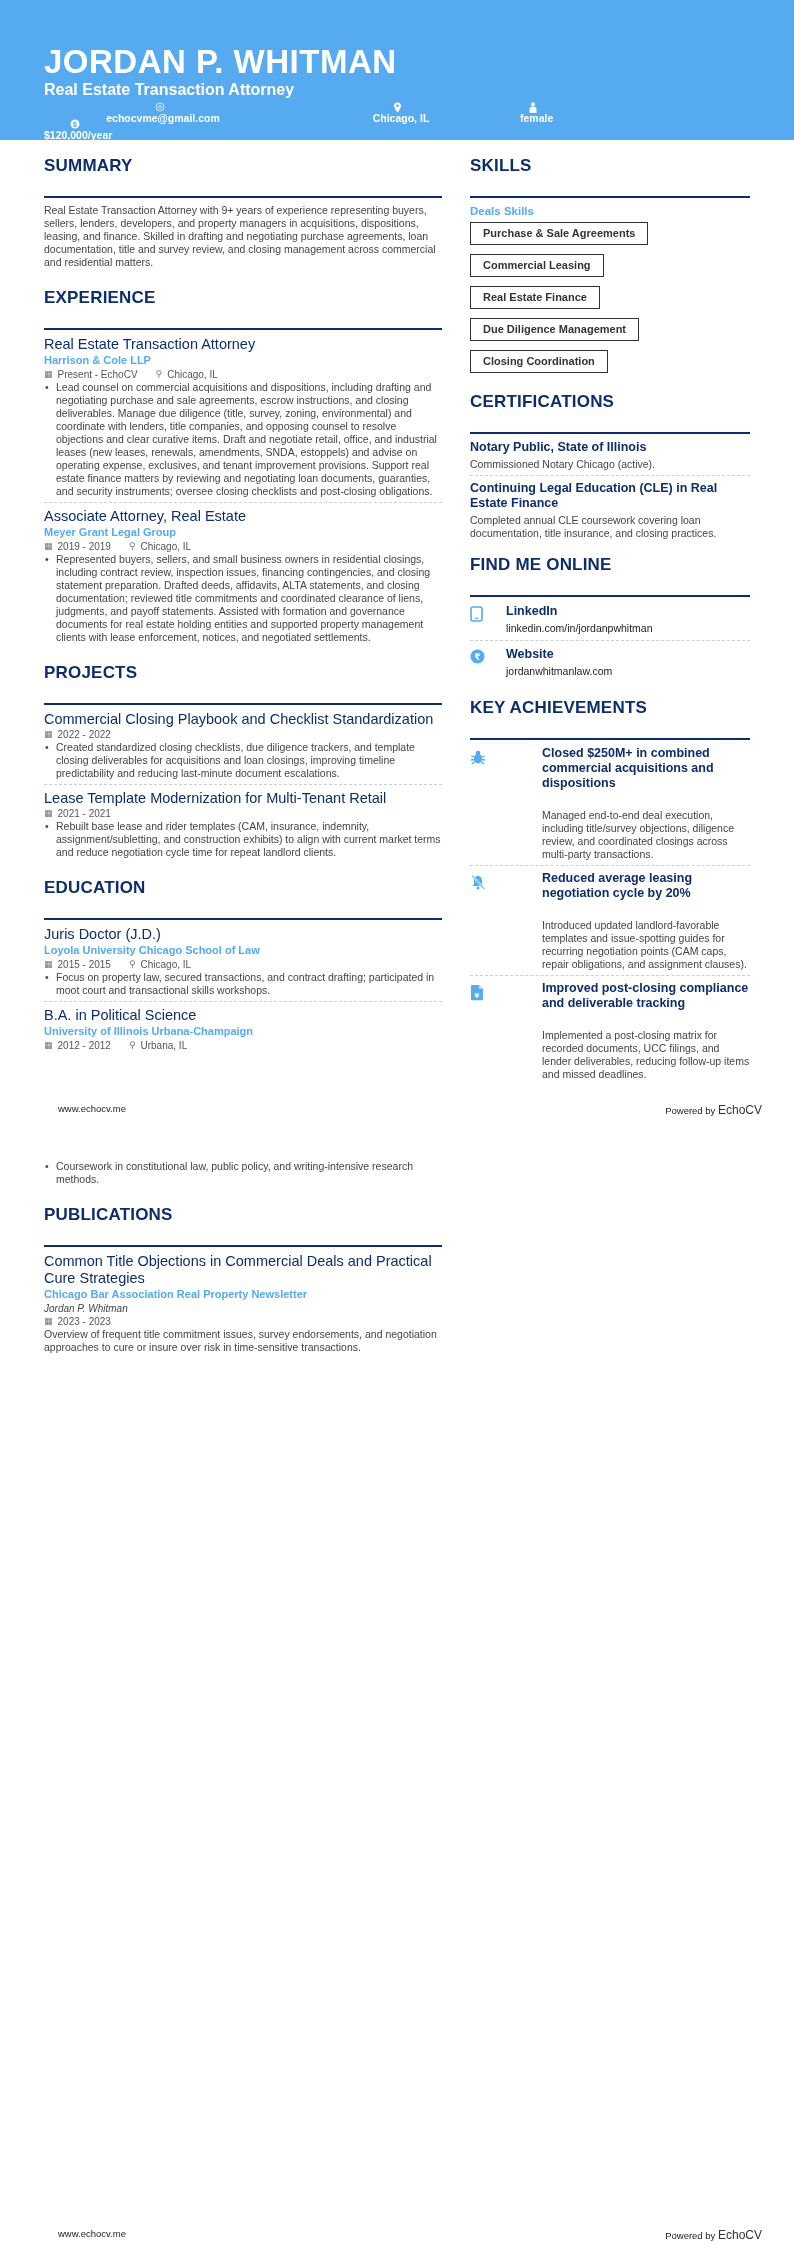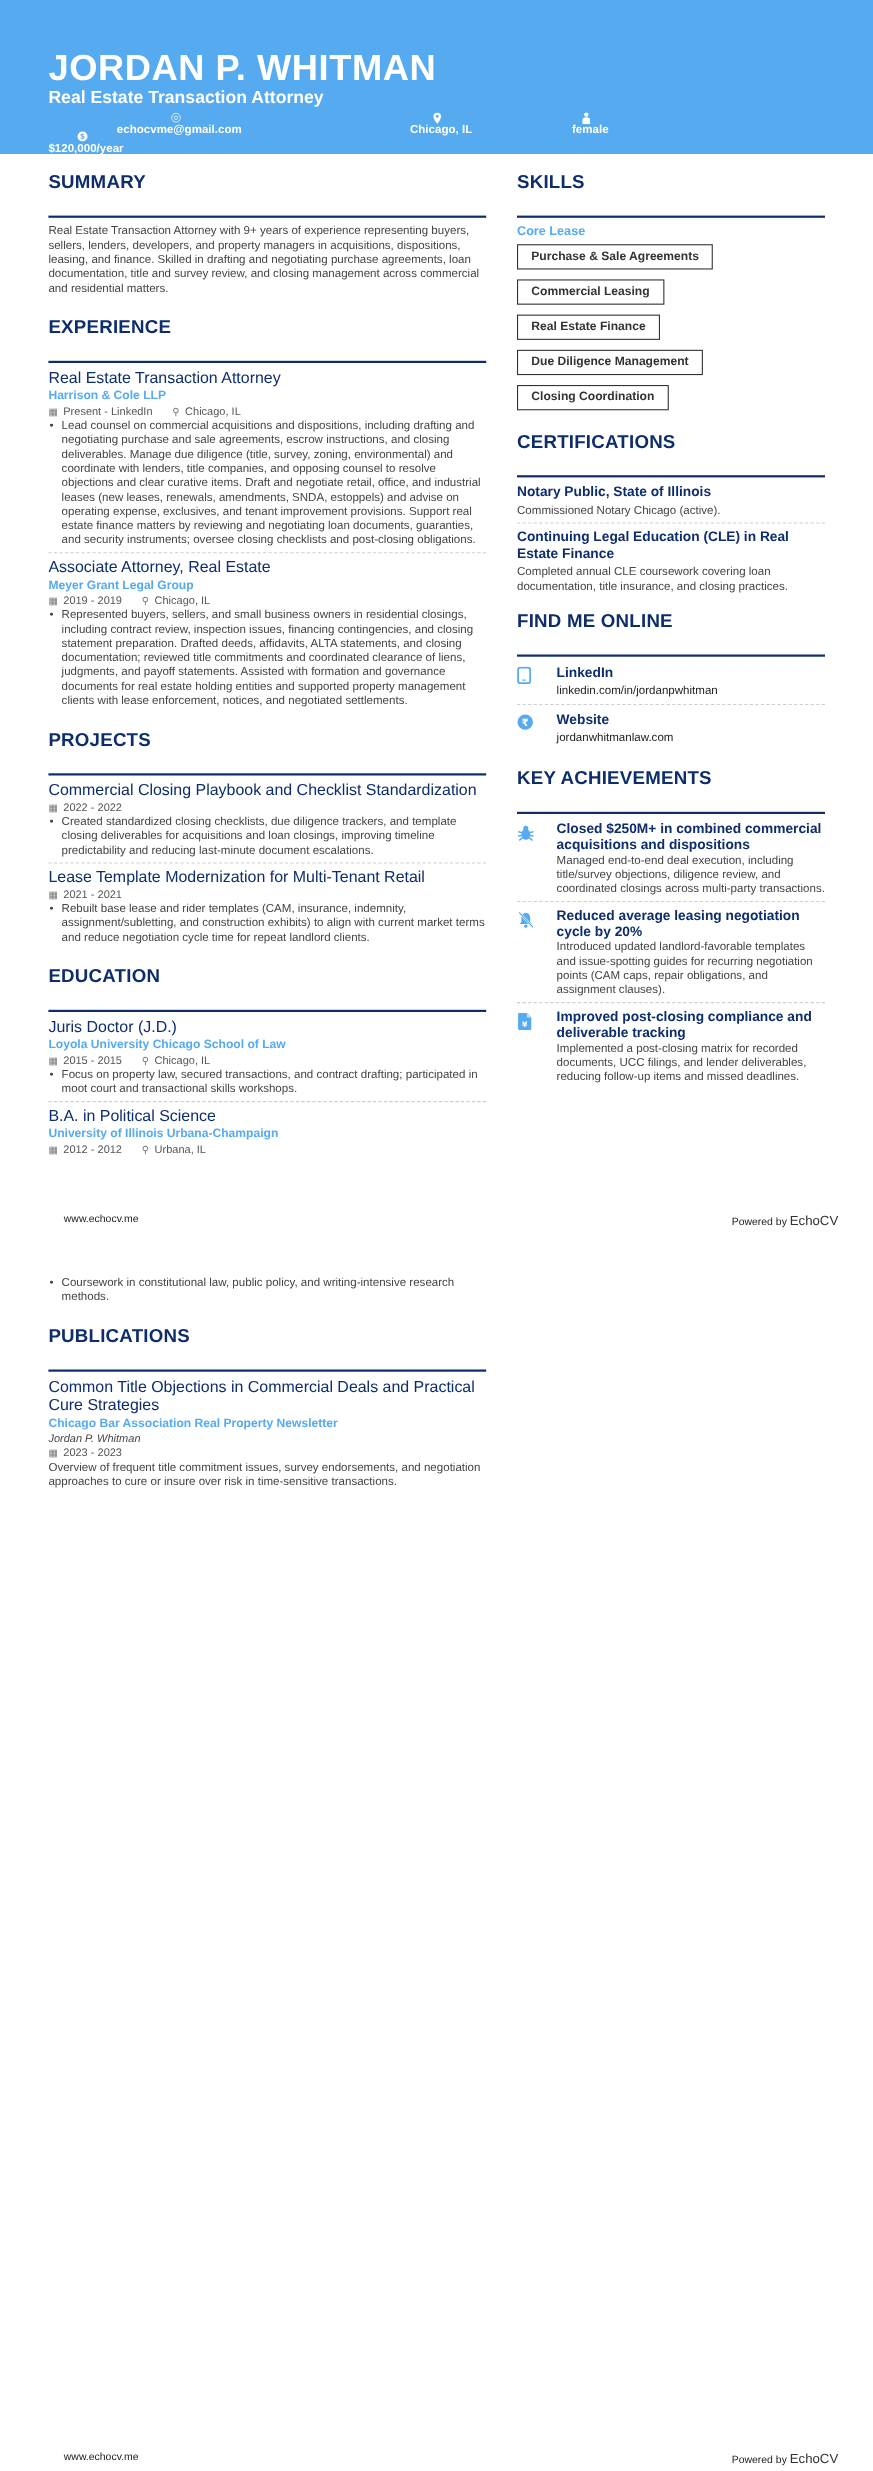--- a/index.html
+++ b/index.html
@@ -38,24 +38,24 @@
   .skill-wrap { display: block; }
 
   .cert-title { font-size: 12.5px; font-weight: 700; color: #0d2d6b; line-height: 15px; }
   .cert-desc { font-size: 10.5px; color: #444; line-height: 13px; margin-top: 3px; }
 
   .online-item { display: flex; }
   .online-item .oic { width: 36px; flex: 0 0 36px; padding-top: 3px; }
   .online-item .ot { font-size: 12.5px; font-weight: 700; color: #0d2d6b; line-height: 16px; }
   .online-item .ov { font-size: 10.5px; color: #222; line-height: 16px; margin-top: 1px; }
 
-  .ach { display: flex; }
+  .ach { display: flex; gap: 36px; }
   .ach .aic { width: 36px; flex: 0 0 36px; padding-top: 3px; }
   .ach .at { font-size: 12.5px; font-weight: 700; color: #0d2d6b; line-height: 15px; }
-  .ach .ad { font-size: 10.5px; color: #444; line-height: 13px; margin-top: 0; }
+  .ach .ad { font-size: 10.5px; color: #444; line-height: 13px; margin-top: 18px; }
 
   .footer { position: absolute; left: 16px; width: 788px; display: flex; justify-content: space-between; padding: 0 42px; font-size: 9.5px; color: #222; }
   .footer .powered { font-size: 9.5px; }
   .footer .brand { font-size: 12px; color: #333; }
 
   .pub-author { font-size: 10px; font-style: italic; color: #444; line-height: 13px; }
 </style>
 </head>
 <body>
 
@@ -113,21 +113,21 @@
 
   <div class="section" style="margin-top:18px;">
     <div class="sec-title">EXPERIENCE</div>
 
     <div>
       <div class="item-title">Real Estate Transaction Attorney</div>
       <div class="item-org">Harrison &amp; Cole LLP</div>
       <div class="meta">
         <span class="mi">
             <span class="glyph">▦</span>
-            <span>Present - LinkedIn</span>
+            <span>Present - EchoCV</span>
           </span>
         <span class="mi">
             <span class="glyph">⚲</span>
             <span>Chicago, IL</span>
           </span>
       </div>
       <div class="bullet">
           <span class="dot">•</span>
           <span>Lead counsel on commercial acquisitions and dispositions, including drafting and negotiating purchase and sale agreements, escrow instructions, and closing deliverables. Manage due diligence (title, survey, zoning, environmental) and coordinate with lenders, title companies, and opposing counsel to resolve objections and clear curative items. Draft and negotiate retail, office, and industrial leases (new leases, renewals, amendments, SNDA, estoppels) and advise on operating expense, exclusives, and tenant improvement provisions. Support real estate finance matters by reviewing and negotiating loan documents, guaranties, and security instruments; oversee closing checklists and post-closing obligations.</span>
         </div>
@@ -219,21 +219,21 @@
             <span>Urbana, IL</span>
           </span>
       </div>
     </div>
   </div>
 </div>
 
 <div class="right">
   <div class="section">
     <div class="sec-title">SKILLS</div>
-    <div class="skills-sub">Core Lease</div>
+    <div class="skills-sub">Deals Skills</div>
     <div class="skill-wrap"><span class="skill-tag">Purchase &amp; Sale Agreements</span></div>
     <div class="skill-wrap"><span class="skill-tag">Commercial Leasing</span></div>
     <div class="skill-wrap"><span class="skill-tag">Real Estate Finance</span></div>
     <div class="skill-wrap"><span class="skill-tag">Due Diligence Management</span></div>
     <div class="skill-wrap"><span class="skill-tag" style="margin-bottom:4px;">Closing Coordination</span></div>
   </div>
 
   <div class="section" style="margin-top:10px;">
     <div class="sec-title">CERTIFICATIONS</div>
     <div>

